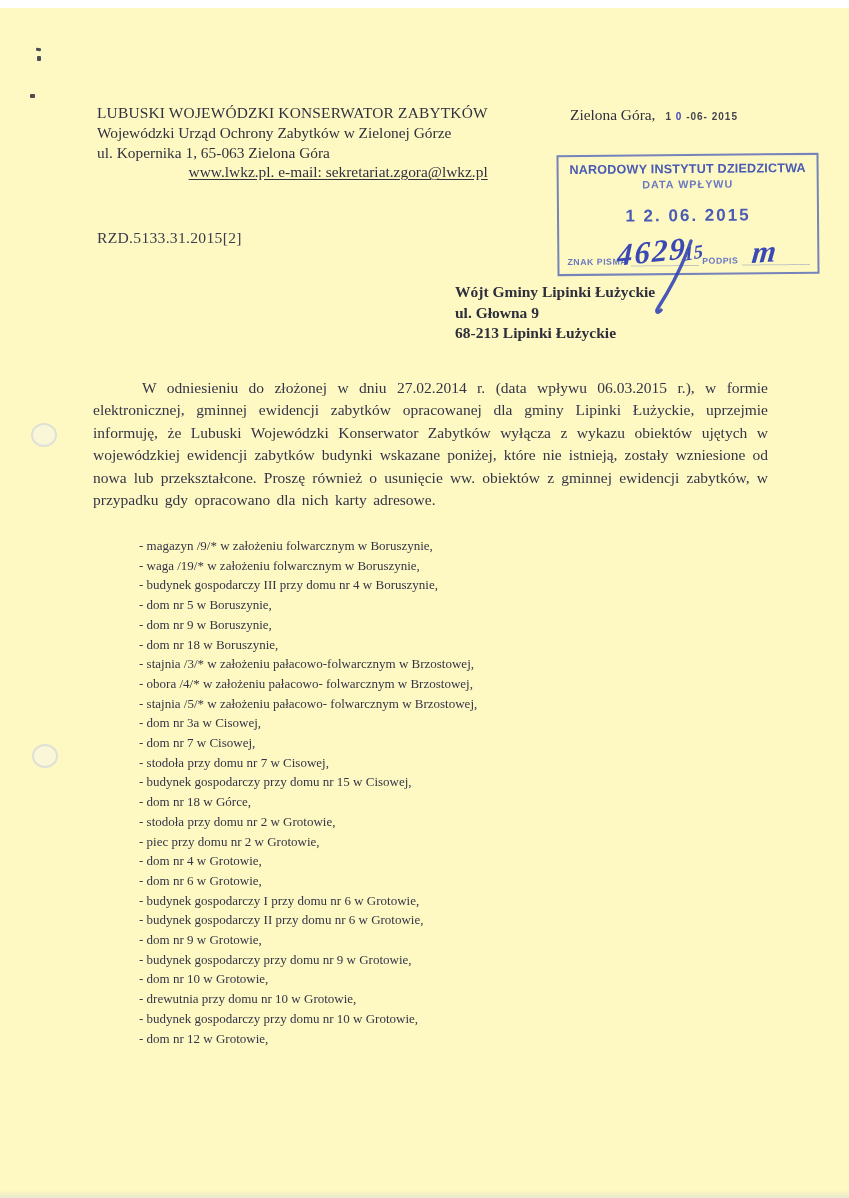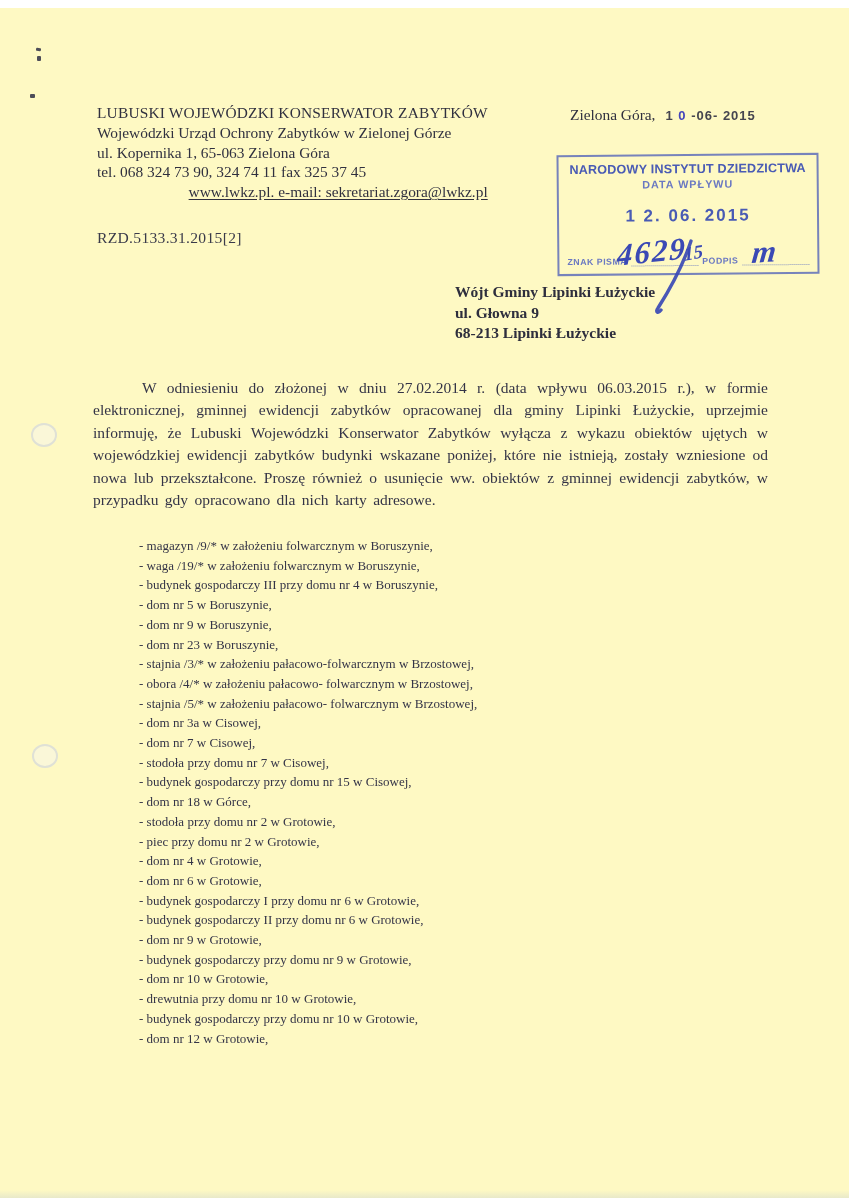--- a/index.html
+++ b/index.html
@@ -36,21 +36,21 @@
   
   .sender { position: absolute; left: 97px; top: 95px; font-size: 15.4px; line-height: 19.8px; color: #30303f; white-space: nowrap; }
   .sender .org-name { letter-spacing: 0.2px; }
   .sender .web { text-decoration: underline; text-underline-offset: 2px; text-align: right; }
 
   .ref-number { position: absolute; left: 97px; top: 221px; font-size: 15.6px; color: #3a3a4a; letter-spacing: 0.3px; }
 
   
   .place-date { position: absolute; left: 570px; top: 98px; font-size: 15.4px; color: #30303f; white-space: nowrap; }
   .date-stamped {
-    font-family: "Liberation Sans", sans-serif; font-size: 13px; font-weight: 700;
+    font-family: "Liberation Sans", sans-serif; font-size: 10px; font-weight: 700;
     color: #45454f; letter-spacing: 1px; margin-left: 10px;
   }
   .date-stamped .digit-zero { color: #4445bb; }
 
   
   .stamp {
     position: absolute; left: 557px; top: 146px; width: 262px; height: 121px;
     border: 2.5px solid rgba(72,90,185,0.78);
     transform: rotate(-0.5deg);
     color: #4457b6;
@@ -101,21 +101,20 @@
   <span class="speck s1"></span>
   <span class="speck s2"></span>
   <span class="speck s3"></span>
   <span class="hole-punch hp1"></span>
   <span class="hole-punch hp2"></span>
 
   <div class="sender">
     <div class="org-name">LUBUSKI WOJEWÓDZKI KONSERWATOR ZABYTKÓW</div>
     <div>Wojewódzki Urząd Ochrony Zabytków w Zielonej Górze</div>
     <div>ul. Kopernika 1, 65-063 Zielona Góra</div>
-    <div>tel. 068 324 73 90, 324 74 11 fax 325 37 45</div>
     <div class="web">www.lwkz.pl. e-mail: sekretariat.zgora@lwkz.pl</div>
   </div>
 
   <div class="place-date">
     <span>Zielona Góra,</span><span class="date-stamped"><span>1 </span><span class="digit-zero">0</span><span> -06- 2015</span></span>
   </div>
 
   <div class="stamp">
     <div class="inst">NARODOWY INSTYTUT DZIEDZICTWA</div>
     <div class="data-wplywu">DATA WPŁYWU</div>
@@ -150,21 +149,21 @@
       <li>- magazyn /9/* w założeniu folwarcznym w Boruszynie,</li>
 
       <li>- waga /19/* w założeniu folwarcznym w Boruszynie,</li>
 
       <li>- budynek gospodarczy III przy domu nr 4 w Boruszynie,</li>
 
       <li>- dom nr 5 w Boruszynie,</li>
 
       <li>- dom nr 9 w Boruszynie,</li>
 
-      <li>- dom nr 23 w Boruszynie,</li>
+      <li>- dom nr 18 w Boruszynie,</li>
 
       <li>- stajnia /3/* w założeniu pałacowo-folwarcznym w Brzostowej,</li>
 
       <li>- obora /4/* w założeniu pałacowo- folwarcznym w Brzostowej,</li>
 
       <li>- stajnia /5/* w założeniu pałacowo- folwarcznym w Brzostowej,</li>
 
 
       <li>- dom nr 3a w Cisowej,</li>
 

